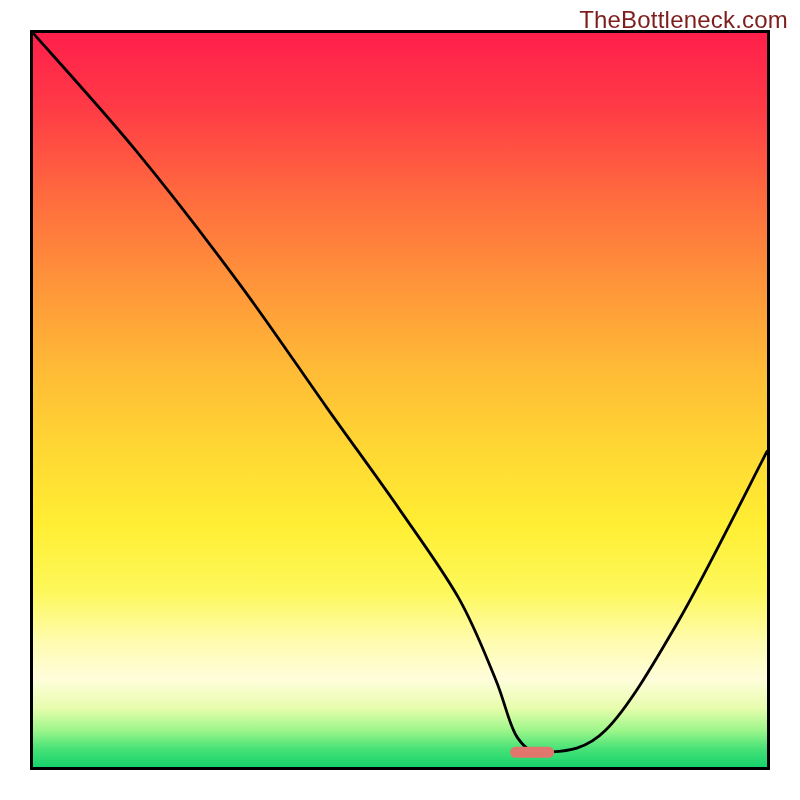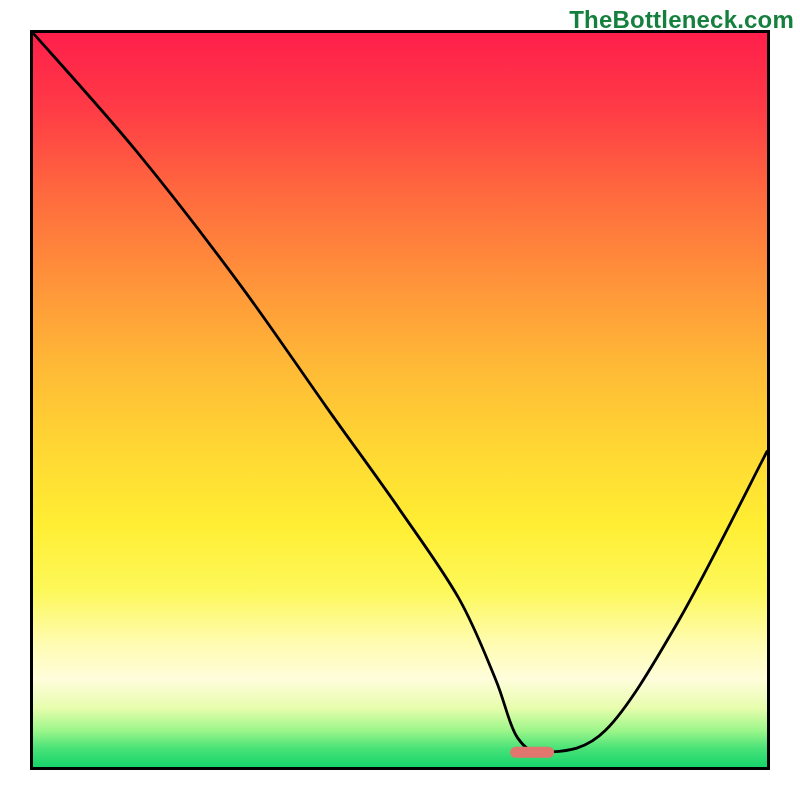--- a/index.html
+++ b/index.html
@@ -11,24 +11,24 @@
     font-family: Arial, Helvetica, sans-serif;
   }
   .chart-container {
     position: relative;
     width: 800px;
     height: 800px;
   }
   .watermark {
     position: absolute;
     top: 6px;
-    right: 6px;
+    right: 12px;
     font-size: 24px;
-    font-weight: bold;
-    color: #15803d;
+    font-weight: normal;
+    color: #7f1d1d;
     letter-spacing: 0.2px;
     z-index: 10;
     user-select: none;
   }
   .plot-area {
     position: absolute;
     left: 30px;
     top: 30px;
     width: 740px;
     height: 740px;

